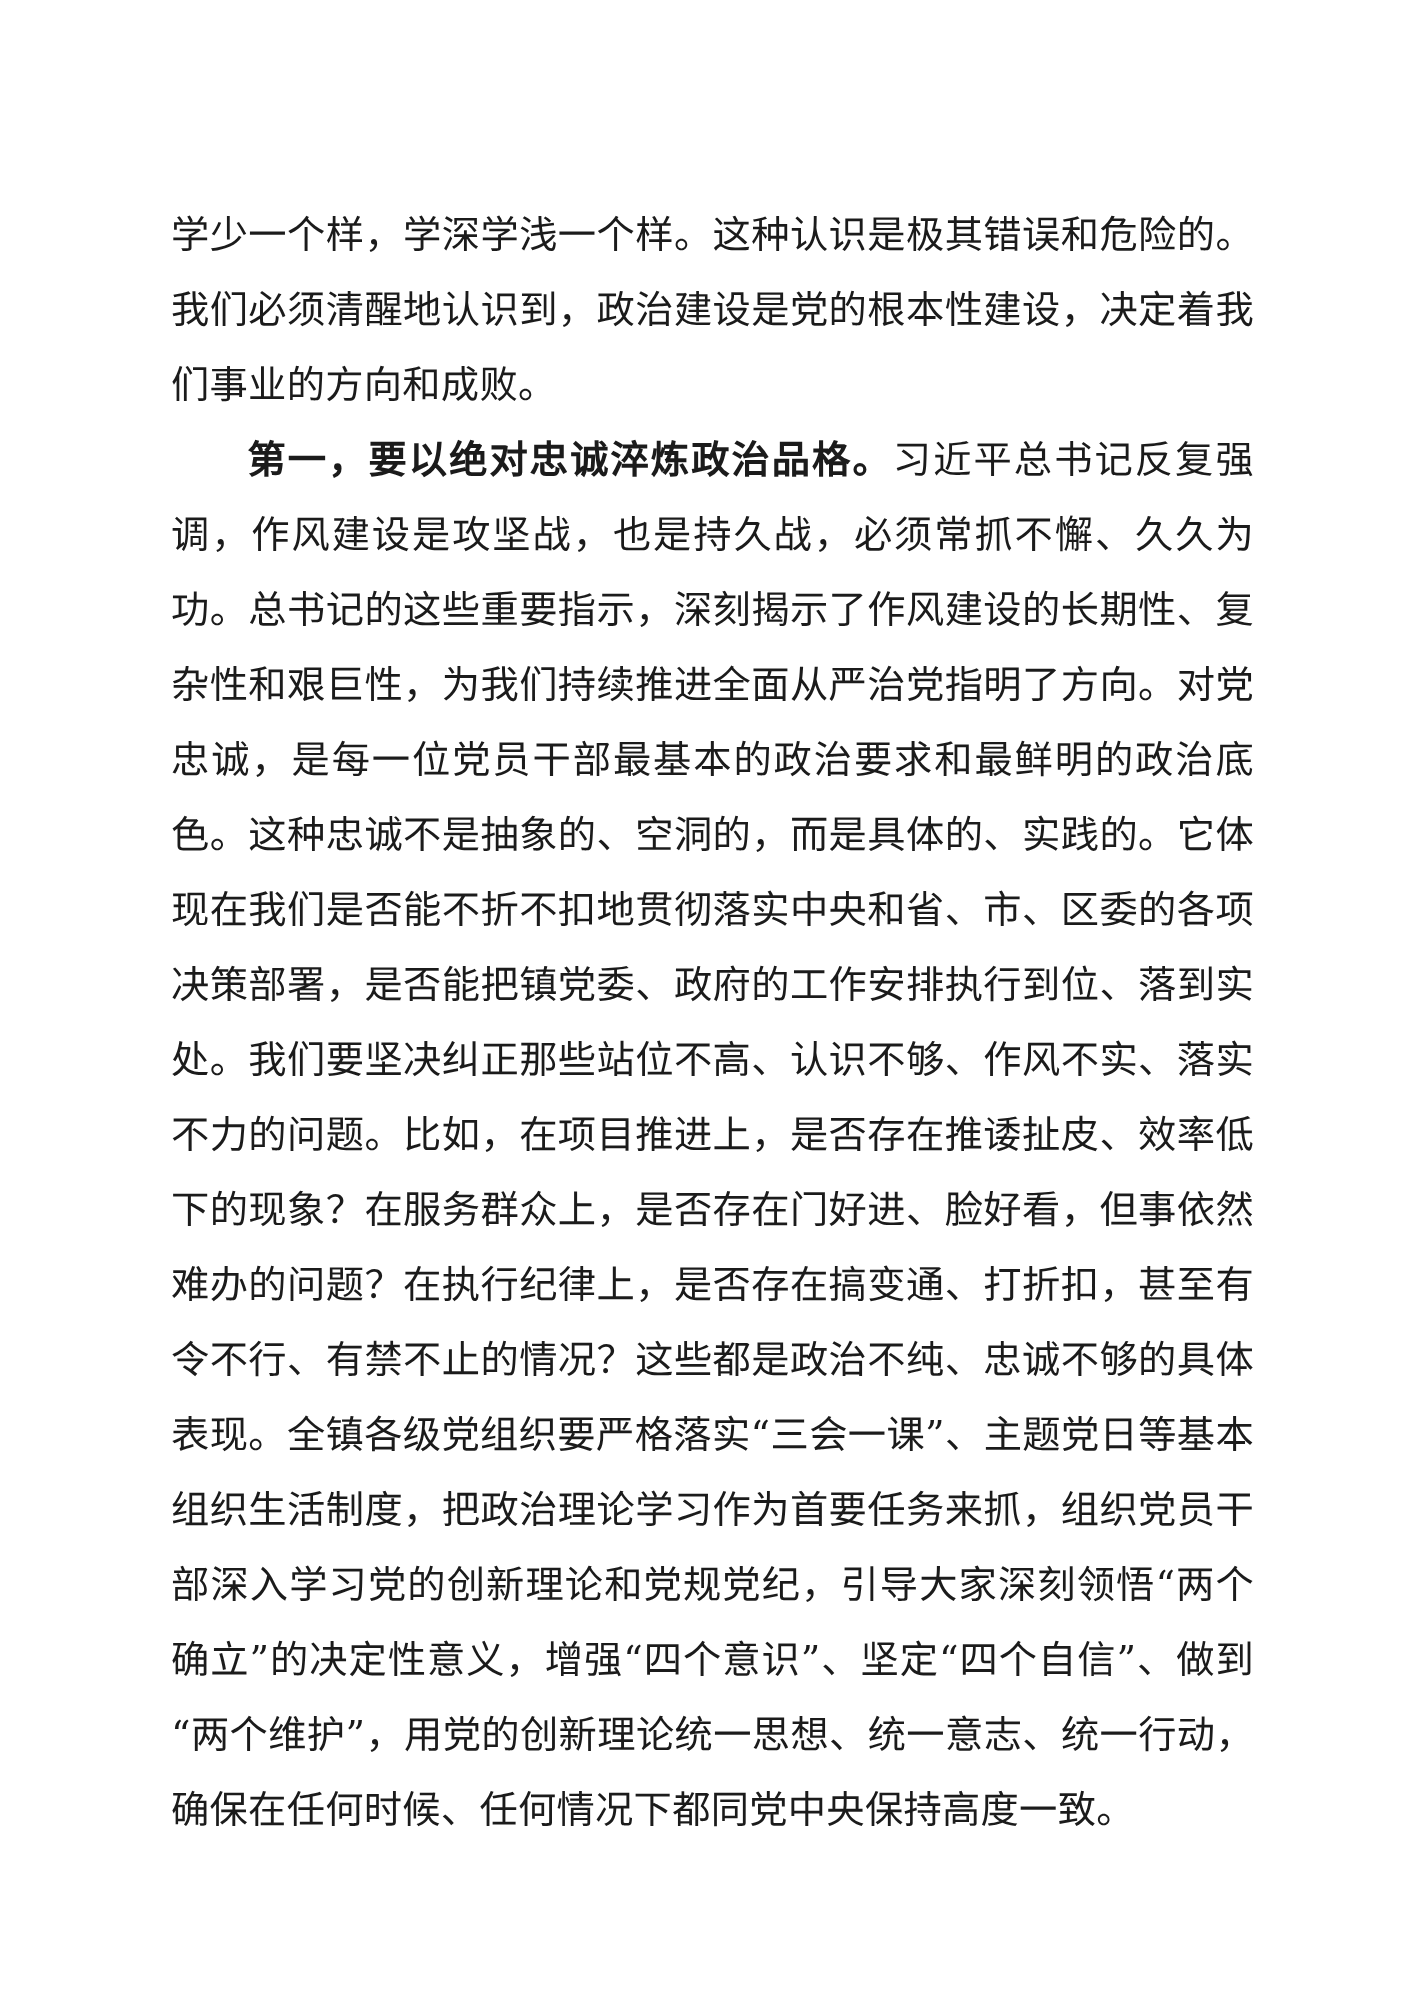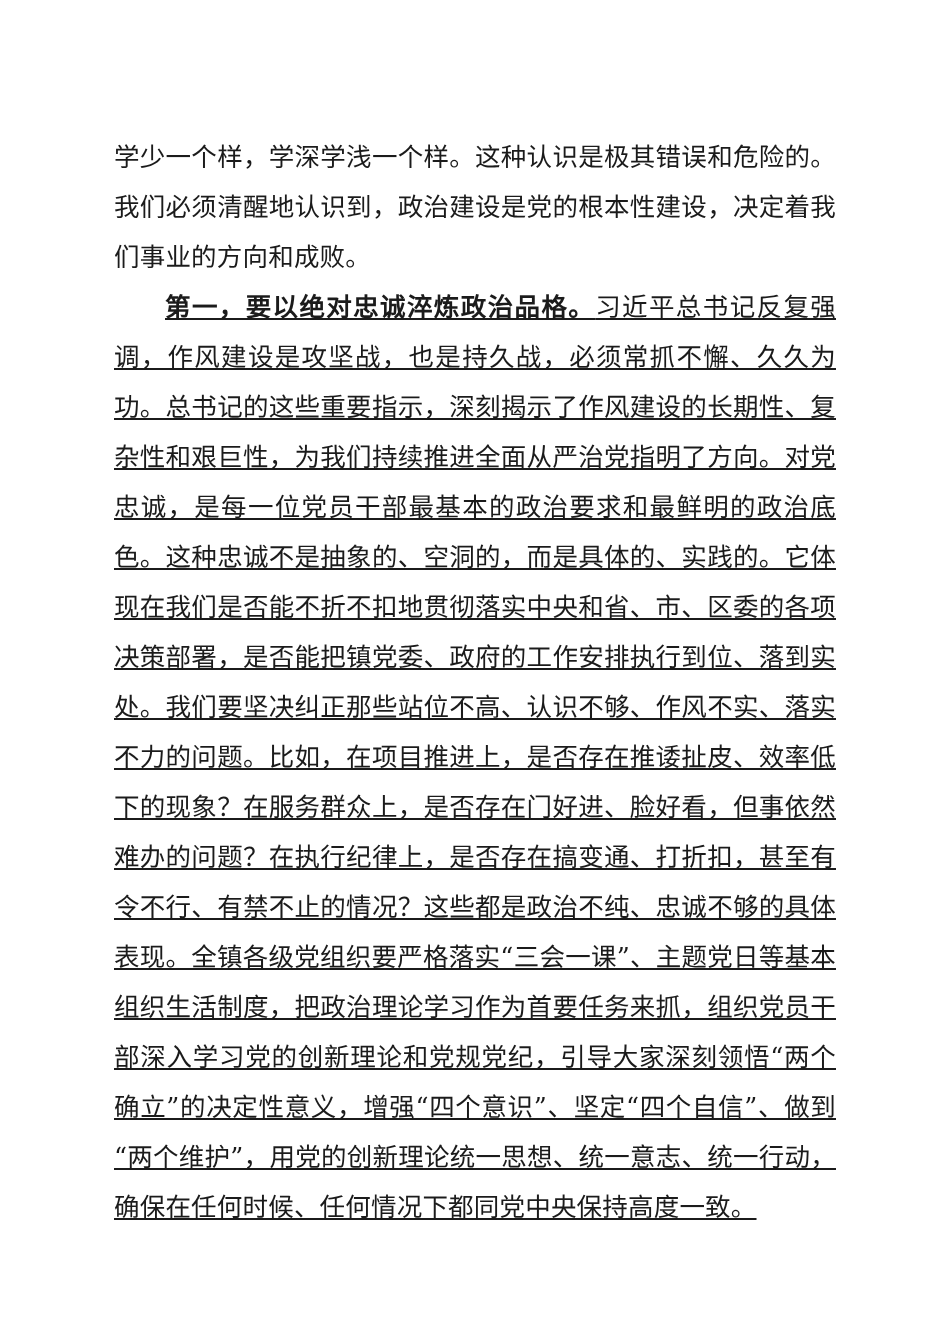--- a/index.html
+++ b/index.html
@@ -34,21 +34,20 @@
     color: #1b1b1b;
     text-align: justify;
     text-justify: inter-character;
     letter-spacing: 0.2px;
     word-break: break-all;
     -webkit-font-smoothing: antialiased;
   }
 
   .para.indent {
     text-indent: 2em;
-    text-decoration: underline;
   }
 
   .lead {
     font-weight: bold;
   }
 </style>
 </head>
 <body>
 
 <div class="page">

